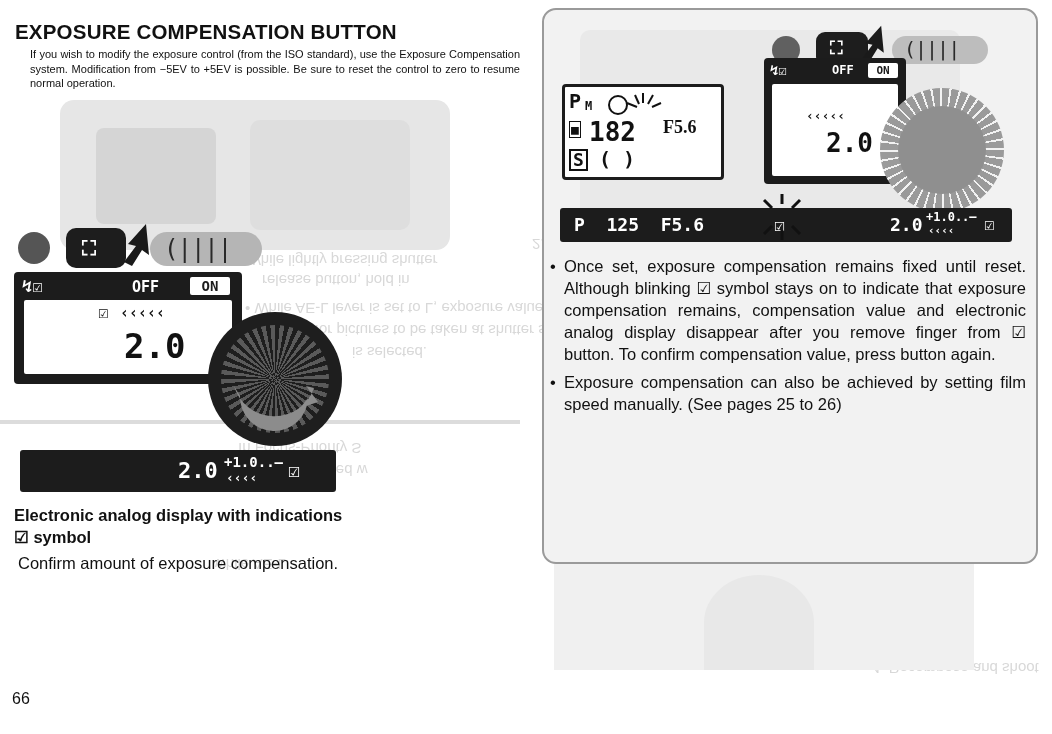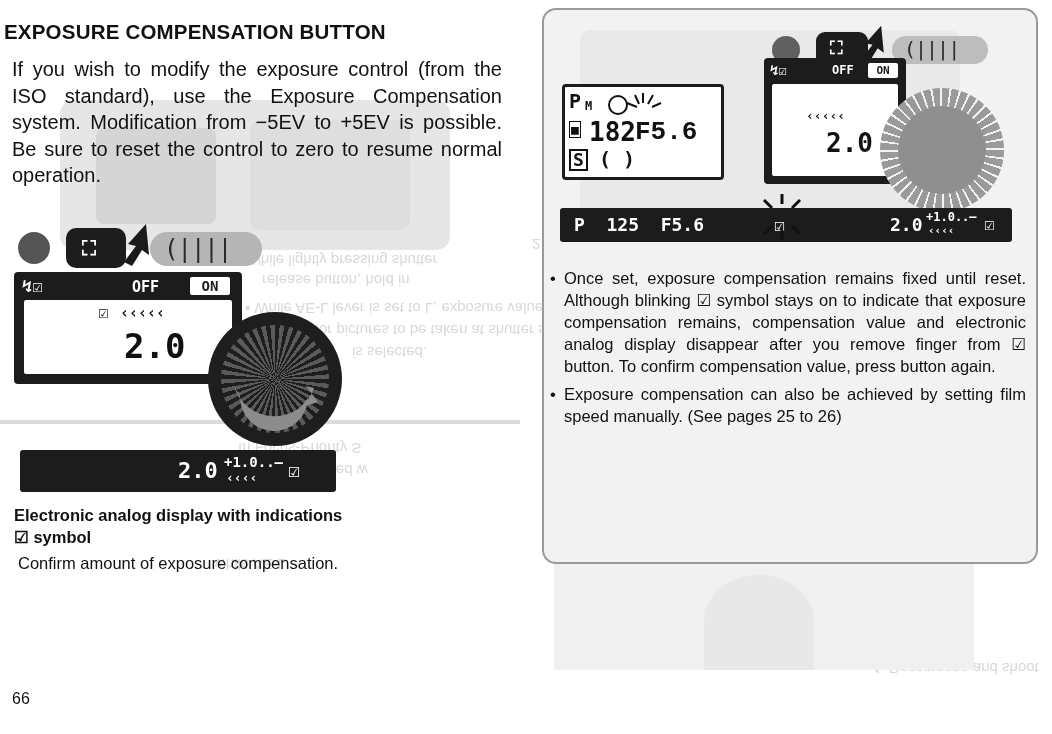--- a/index.html
+++ b/index.html
@@ -18,30 +18,30 @@
 
   
   #left-column {
     position: absolute;
     left: 0; top: 0;
     width: 524px;
     height: 734px;
   }
   #page-title {
     position: absolute;
-    left: 4px; top: 6px;
+    left: 15px; top: 6px;
     font-size: 20.5px;
     font-weight: bold;
     letter-spacing: 0.2px;
   }
   #intro-paragraph {
     position: absolute;
-    left: 12px; top: 36px;
+    left: 30px; top: 36px;
     width: 490px;
-    font-size: 20px;
+    font-size: 11px;
     line-height: 1.33;
     text-align: justify;
   }
 
   
   .button-row {
     position: absolute;
   }
   .btn-round {
     position: absolute;
@@ -304,21 +304,21 @@
         <line x1="36" y1="4" x2="36" y2="14"></line>
         <line x1="46" y1="6" x2="41" y2="15"></line>
         <line x1="54" y1="14" x2="45" y2="18"></line>
         <line x1="28" y1="6" x2="32" y2="15"></line>
         <line x1="20" y1="14" x2="30" y2="18"></line>
       </g>
       <circle cx="11" cy="16" r="9" fill="none" stroke="#111" stroke-width="2"></circle>
     </svg>
     <span style="position:absolute; left:4px; top:34px; font-family:'DejaVu Sans Mono',monospace; font-weight:bold; font-size:13px; border:1px solid #111; padding:0 1px;">■</span>
     <span style="position:absolute; left:24px; top:30px; font-family:'DejaVu Sans Mono',monospace; font-weight:bold; font-size:26px;">182</span>
-    <span style="position:absolute; left:70px; top:30px; font-family:Liberation Mono, monospace; font-weight:bold; font-size:26px;">F5.6</span>
+    <span style="position:absolute; left:98px; top:30px; font-family:Liberation Serif, serif; font-weight:bold; font-size:18px;">F5.6</span>
     <span style="position:absolute; left:4px; top:62px; font-family:'DejaVu Sans Mono',monospace; font-weight:bold; font-size:18px; border:2px solid #111; padding:0 2px; line-height:1;">S</span>
     <span style="position:absolute; left:34px; top:60px; font-family:'DejaVu Sans Mono',monospace; font-weight:bold; font-size:20px;">(     )</span>
   </div>
 
   <div class="lcd-panel" style="left:240px; top:58px; width:142px; height:126px;">
     <span class="lcd-toprow" style="left:6px; top:4px; font-size:14px;">↯☑</span>
     <span class="lcd-toprow" style="left:68px; top:5px; font-size:12px;">OFF</span>
     <span class="lcd-on-badge" style="left:104px; top:5px; width:30px; height:15px; font-size:11px; line-height:15px;">ON</span>
     <div class="lcd-inner" style="left:8px; top:26px; width:126px; height:92px;">
       <span class="lcd-value" style="left:34px; top:24px; font-size:13px;">‹‹‹‹‹</span>
@@ -342,16 +342,16 @@
         <line x1="8" y1="6" x2="16" y2="14"></line>
         <line x1="44" y1="6" x2="36" y2="14"></line>
         <line x1="26" y1="36" x2="26" y2="46"></line>
         <line x1="8" y1="40" x2="16" y2="32"></line>
         <line x1="44" y1="40" x2="36" y2="32"></line>
       </g>
     </svg>
   </div>
 
   <div id="right-body-text">
-    <p class="bullet-item" style="margin:16px 0 6px 0; text-align:justify;">Once set, exposure compensation remains fixed until reset. Although blinking ☑ symbol stays on to indicate that exposure compensation remains, compensation value and electronic analog display disappear after you remove finger from ☑ button. To confirm compensation value, press button again.</p>
+    <p class="bullet-item" style="margin:4px 0 6px 0; text-align:justify;">Once set, exposure compensation remains fixed until reset. Although blinking ☑ symbol stays on to indicate that exposure compensation remains, compensation value and electronic analog display disappear after you remove finger from ☑ button. To confirm compensation value, press button again.</p>
     <p class="bullet-item" style="margin:0; text-align:justify;">Exposure compensation can also be achieved by setting film speed manually. (See pages 25 to 26)</p>
   </div>
 </div>
 
 </body></html>

